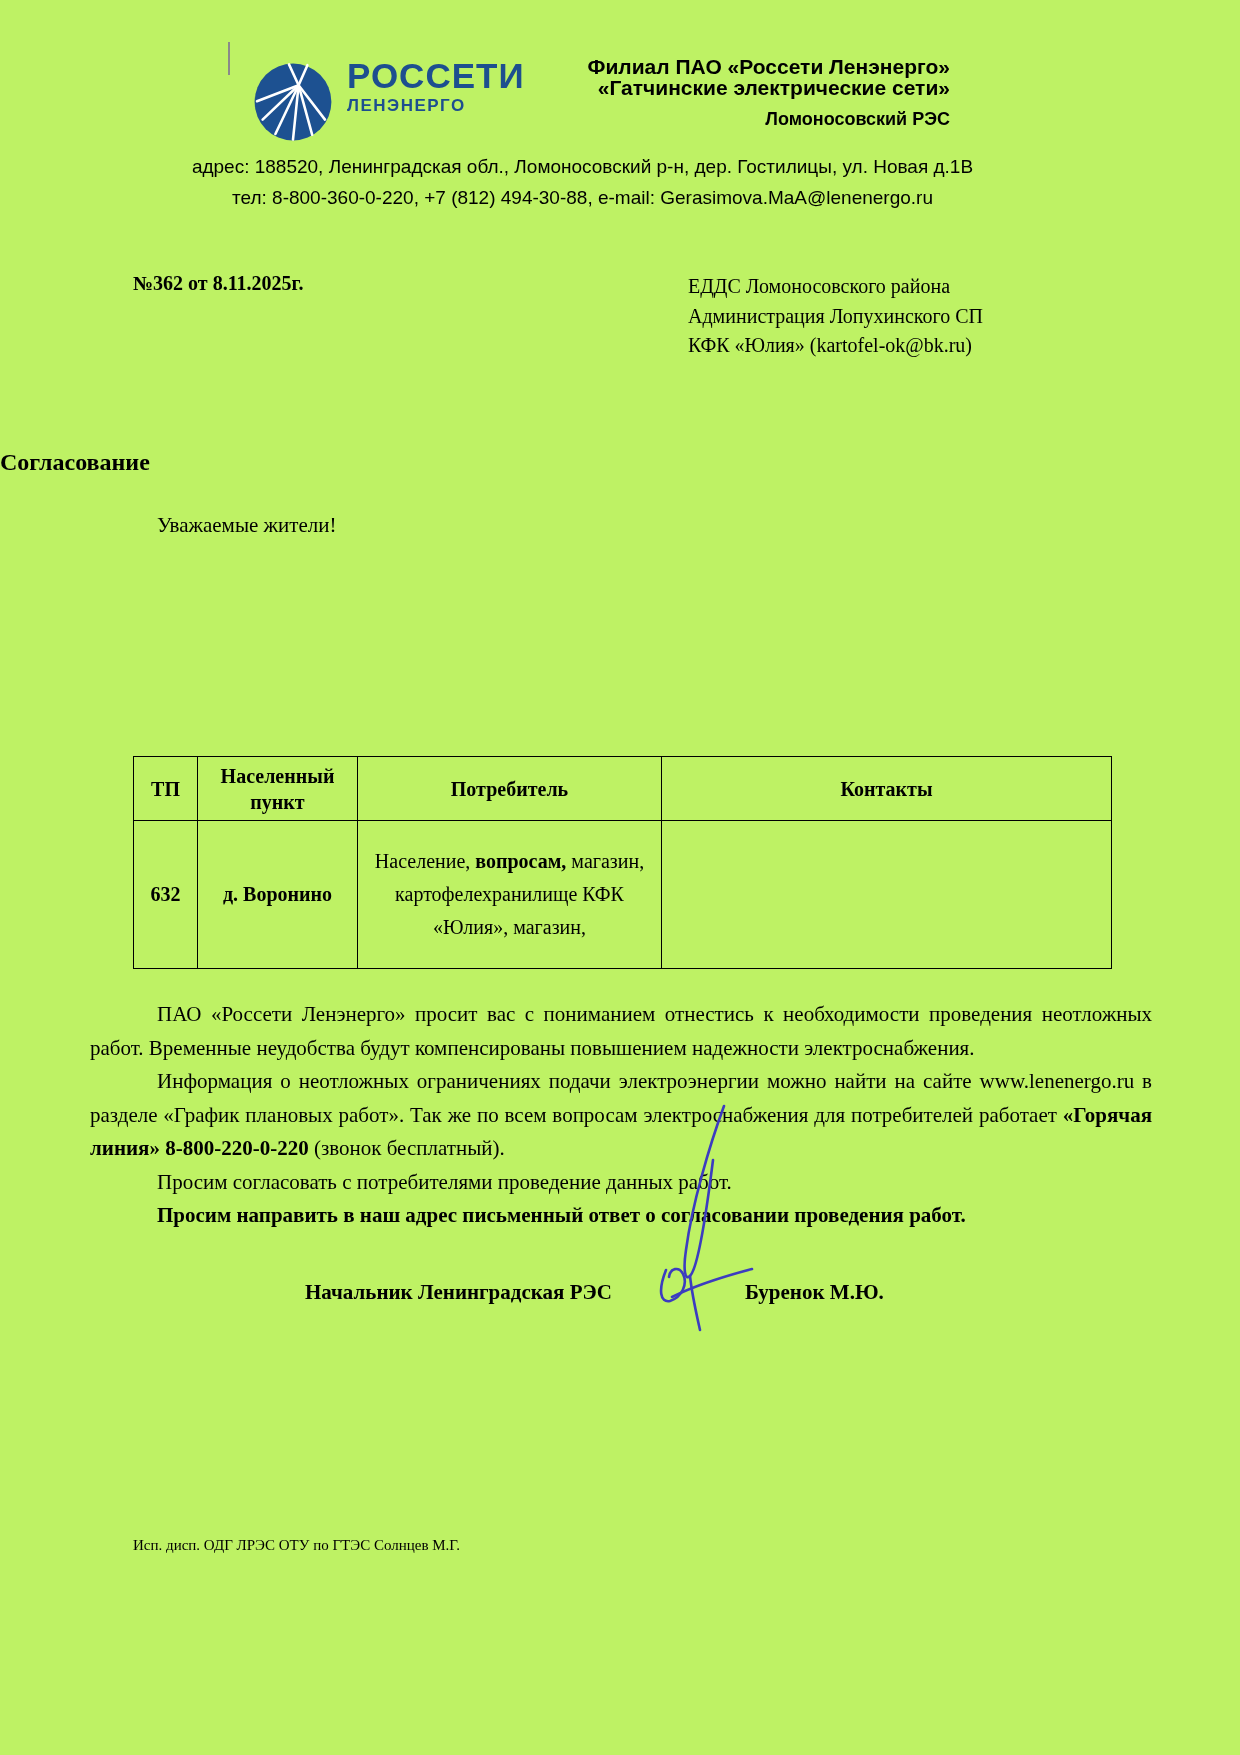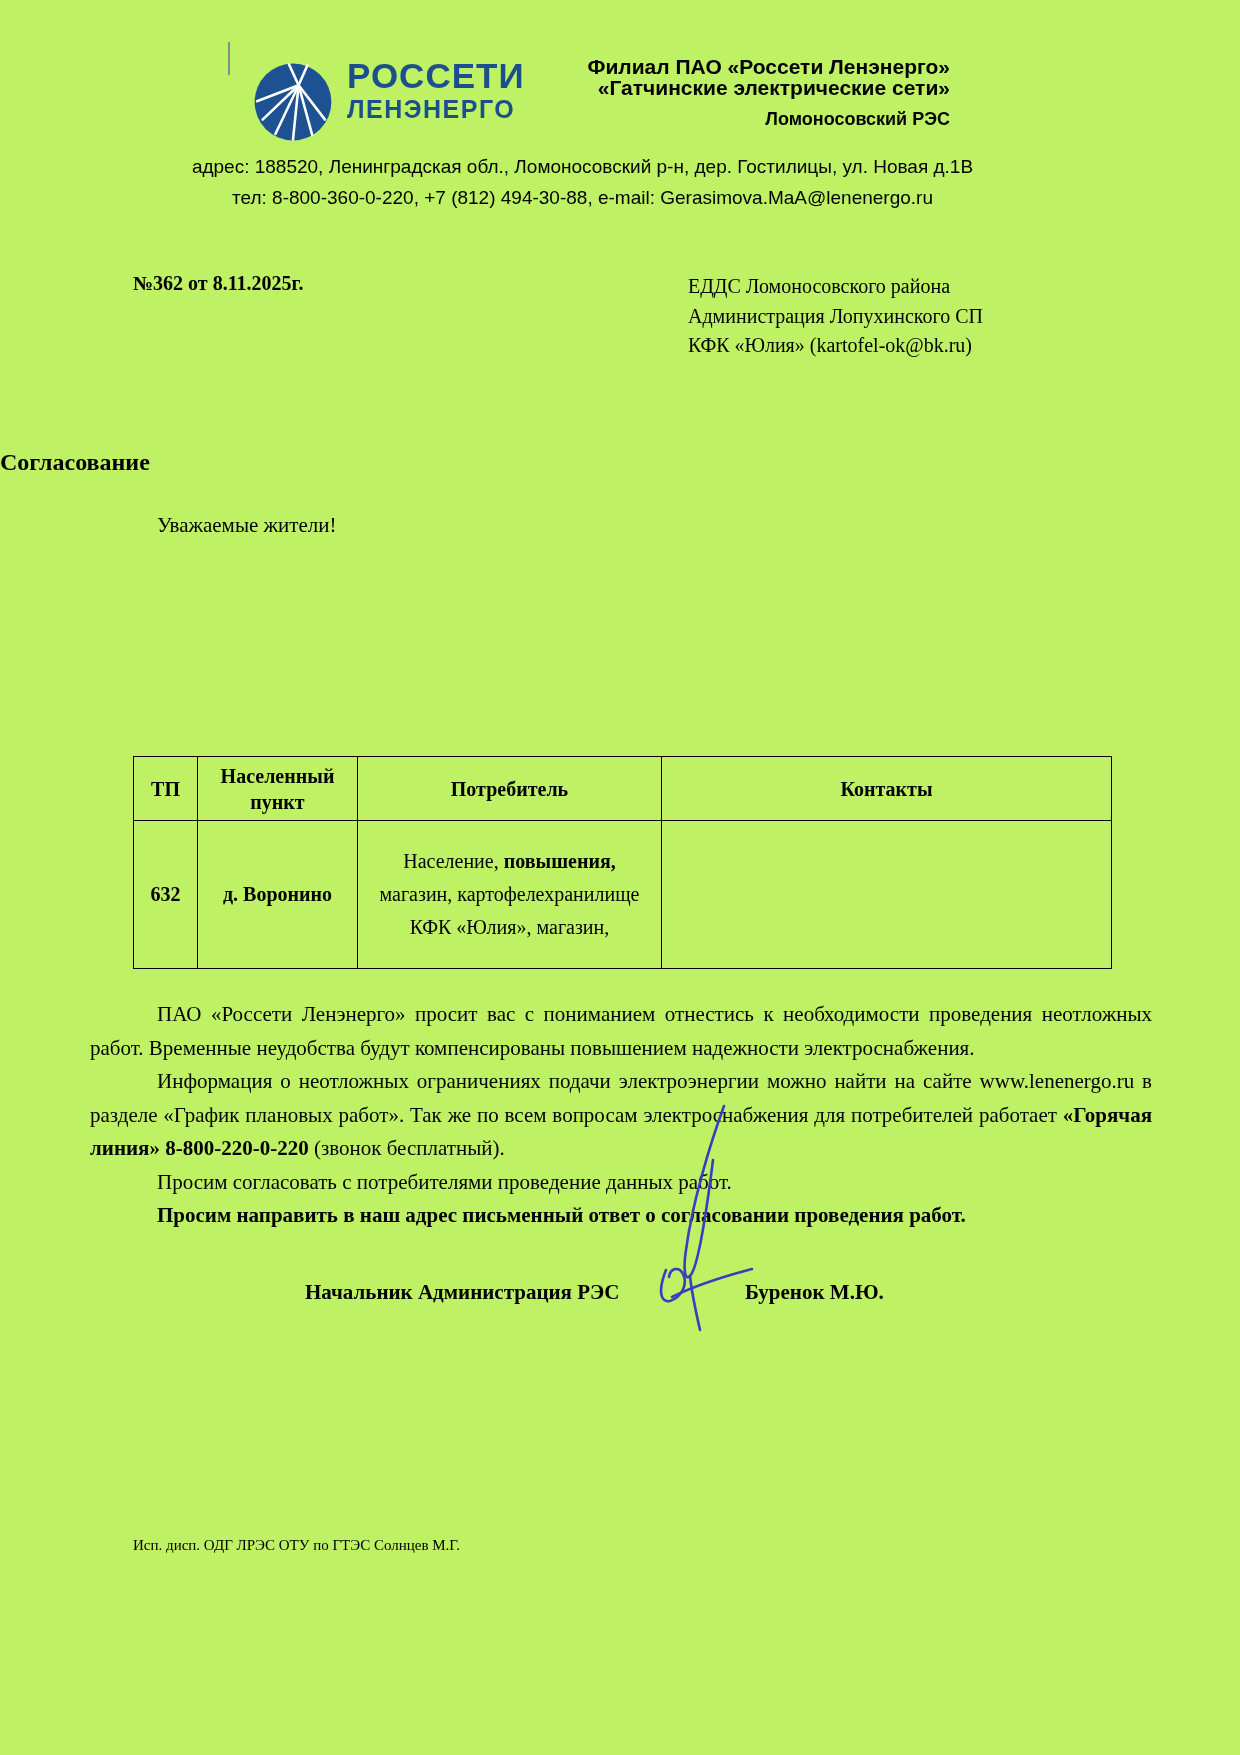--- a/index.html
+++ b/index.html
@@ -10,21 +10,21 @@
     margin:0 auto;
     overflow:hidden;
     font-family:"Liberation Serif", serif;
     color:#000;
   }
   
   .artifact-mark{position:absolute;left:228px;top:42px;width:2px;height:33px;background:#8a8a8a;}
   .logo{position:absolute;left:253px;top:62px;width:80px;height:80px;}
   .logo-text{position:absolute;left:347px;top:58px;line-height:1;}
   .logo-brand{font-family:"Liberation Sans",sans-serif;font-weight:bold;font-size:35px;letter-spacing:1px;}
-  .logo-subbrand{font-family:"Liberation Sans",sans-serif;font-weight:bold;font-size:25px;letter-spacing:1.5px;margin-top:4px;}
+  .logo-subbrand{font-family:"Liberation Sans",sans-serif;font-weight:bold;font-size:17px;letter-spacing:1.5px;margin-top:4px;}
   .org-block{position:absolute;left:430px;top:56px;width:520px;text-align:right;font-family:"Liberation Sans",sans-serif;font-weight:bold;}
   .org-line1,.org-line2{font-size:21px;line-height:1;}
   .org-line2{}
   .org-line3{font-size:18px;line-height:1;margin-top:12px;}
   .addr-block{position:absolute;left:20px;top:151px;width:1125px;text-align:center;
     font-family:"Liberation Sans",sans-serif;font-size:19px;line-height:31px;}
   
   .ref-number{position:absolute;left:133px;top:272px;font-size:20px;font-weight:bold;}
   .addressees{position:absolute;left:688px;top:272px;font-size:20px;line-height:29.5px;}
   
@@ -120,34 +120,34 @@
     <tbody>
         <tr>
       <th>ТП</th>
       <th>Населенный пункт</th>
       <th>Потребитель</th>
       <th>Контакты</th>
     </tr>
     <tr class="data-row">
       <td class="cell-tp">632</td>
       <td class="cell-settlement">д. Воронино</td>
-      <td class="cell-consumer"><span>Население, </span><b>повышения,</b><span> магазин, картофелехранилище КФК «Юлия», магазин,</span></td>
+      <td class="cell-consumer"><span>Население, </span><b>вопросам,</b><span> магазин, картофелехранилище КФК «Юлия», магазин,</span></td>
       <td class="cell-contacts"></td>
     </tr>
   </tbody>
     </table>
 
   <div class="closing-block">
     <p>ПАО «Россети Ленэнерго» просит вас с пониманием отнестись к необходимости проведения неотложных работ. Временные неудобства будут компенсированы повышением надежности электроснабжения.</p>
     <p><span>Информация о неотложных ограничениях подачи электроэнергии можно найти на сайте www.lenenergo.ru в разделе «График плановых работ». Так же по всем вопросам электроснабжения для потребителей работает </span><b>«Горячая линия» 8-800-220-0-220</b><span> (звонок бесплатный).</span></p>
     <p class="closing-p4">Просим согласовать с потребителями проведение данных работ.</p>
     <p class="closing-p5">Просим направить в наш адрес письменный ответ о согласовании проведения работ.</p>
   </div>
 
-  <div class="sig-position">Начальник Администрация РЭС</div>
+  <div class="sig-position">Начальник Ленинградская РЭС</div>
 
   <div class="sig-ink">
     <svg viewBox="0 0 115 235" width="115" height="235" fill="none" stroke="#3c3cc0" stroke-width="2.6" stroke-linecap="round">
       <path d="M72 6 C58 44 40 104 34 150 C31 170 33 181 38 176 C46 168 55 108 61 60"></path>
       <path d="M38 176 C40 195 44 212 48 230"></path>
       <path d="M14 170 C6 190 8 203 18 201 C30 197 36 184 31 174 C27 166 18 168 17 177"></path>
       <path d="M20 197 C40 187 62 179 100 169"></path>
     </svg>
   </div>
 

